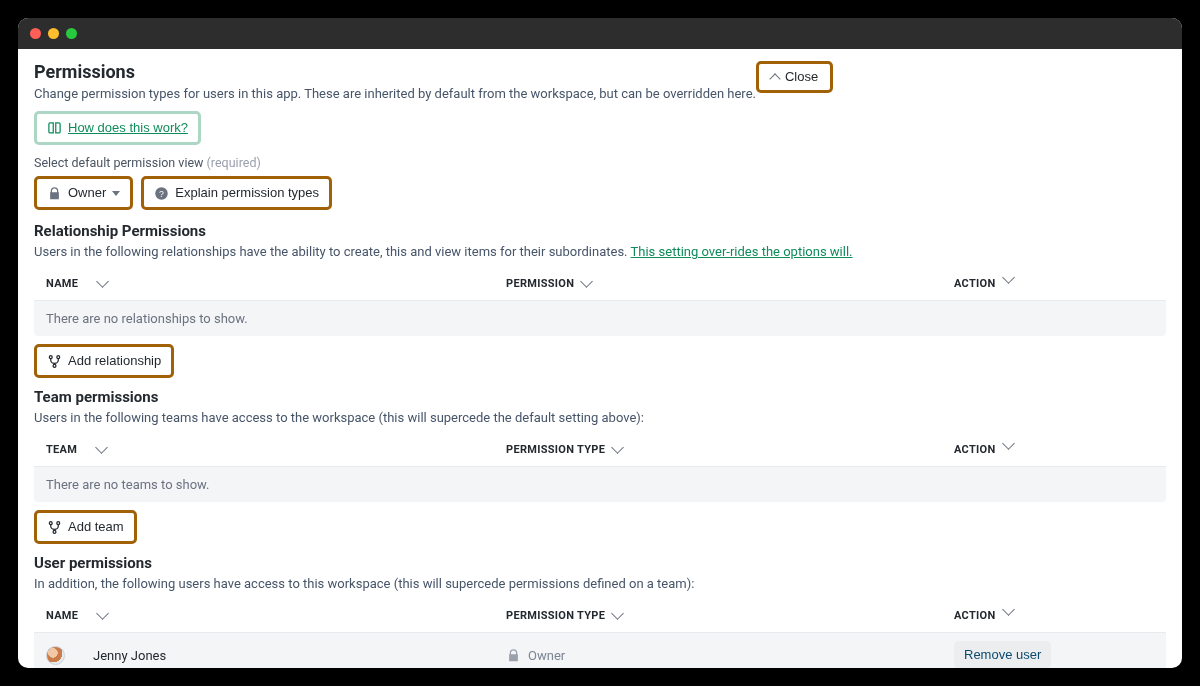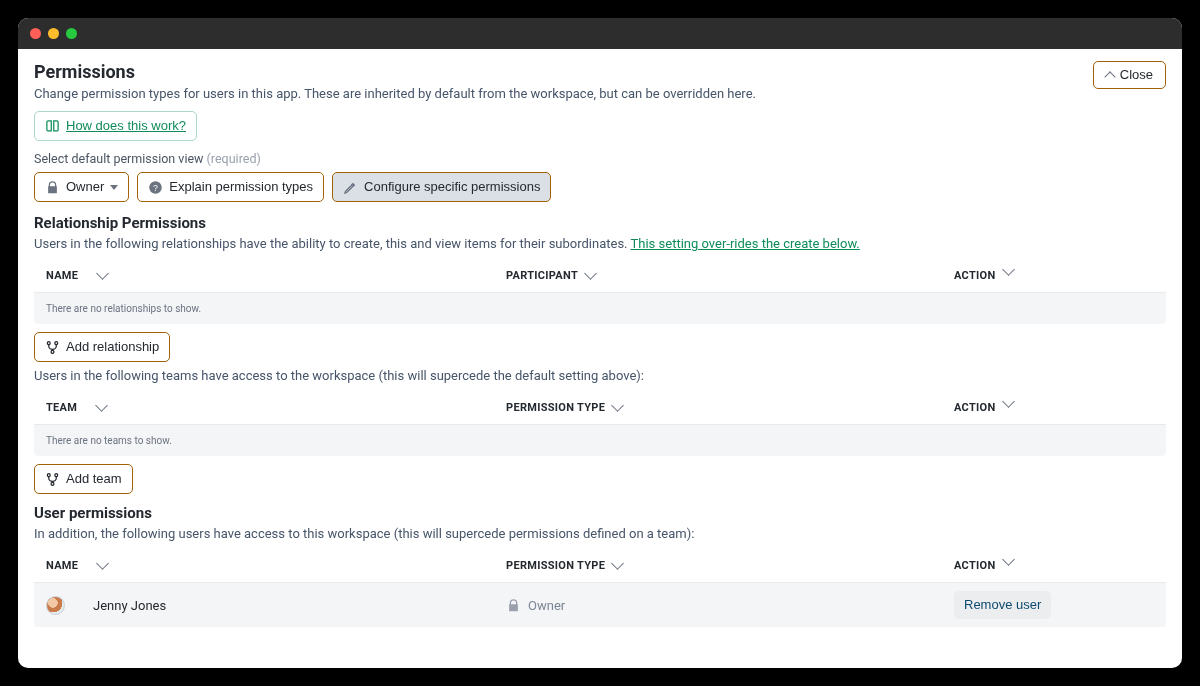--- a/index.html
+++ b/index.html
@@ -31,38 +31,38 @@
     .tl-red { background: #ff5f56; }
     .tl-yellow { background: #ffbd2e; }
     .tl-green { background: #27c93f; }
     .content {
       padding: 12px 16px 16px 16px;
       flex: 1;
       overflow: auto;
     }
     .header-row {
       display: flex;
-      justify-content: space-between;
+      justify-content: flex-start;
       align-items: flex-start;
     }
     h1.page-title {
       font-size: 18px;
       font-weight: 700;
       margin-bottom: 4px;
     }
     .subtitle {
       font-size: 13px;
       color: #475569;
       margin-bottom: 10px;
     }
     .btn {
       display: inline-flex;
       align-items: center;
       gap: 6px;
-      border: 1px solid #a16207;
+      border: 3px solid #a16207;
       background: #fff;
       border-radius: 5px;
       padding: 5px 10px;
       font-size: 13px;
       cursor: pointer;
       color: #24292f;
       line-height: 18px;
     }
     .btn-close { padding: 4px 12px; }
     .btn-green { color: #0f8c5a; border-color: #abd7c4; text-decoration: underline; }
@@ -105,21 +105,21 @@
       border-left: 4px solid transparent;
       border-right: 4px solid transparent;
       border-top: 5px solid #6b7280;
     }
     .empty-row {
       background: #f4f5f7;
       padding: 10px 12px;
       color: #6b7280;
       border-radius: 0 0 4px 4px;
       margin-bottom: 8px;
-      font-size: 10px;
+      font-size: 13px;
     }
     .data-row {
       background: #f4f5f7;
       display: flex;
       padding: 8px 12px;
       align-items: center;
       border-radius: 0 0 4px 4px;
       margin-bottom: 8px;
       font-size: 13px;
     }
@@ -176,60 +176,54 @@
         <span>Owner</span>
         <span class="tri-down"></span>
       </button>
       <button class="btn">
         <svg class="ico" viewBox="0 0 24 24" fill="#6b7280">
             <circle cx="12" cy="12" r="10"></circle>
             <text x="12" y="17" text-anchor="middle" font-size="14" fill="#fff" font-family="Arial">?</text>
           </svg>
         <span>Explain permission types</span>
       </button>
-      <button class="btn btn-seg-active">
-        <svg class="ico" viewBox="0 0 24 24" fill="none" stroke="#6b7280" stroke-width="2">
-            <path d="M3 21l3-1 12-12-2-2L4 18l-1 3z"></path>
-            <path d="M14 6l4 4"></path>
-          </svg>
-        <span>Configure specific permissions</span>
-      </button>
     </div>
 
     <h2 class="section-title">Relationship Permissions</h2>
     <p class="section-desc">
-      <span>Users in the following relationships have the ability to create, this and view items for their subordinates. </span><a href="#" class="link-green">This setting over-rides the create below.</a>
+      <span>Users in the following relationships have the ability to create, this and view items for their subordinates. </span><a href="#" class="link-green">This setting over-rides the options will.</a>
     </p>
     <div class="table-head">
       <div class="col1">
           <span>NAME</span>
           <span class="chevron-sm"></span>
         </div>
       <div class="col2">
-          <span>PARTICIPANT</span>
+          <span>PERMISSION</span>
           <span class="chevron-sm"></span>
         </div>
       <div class="col3">
           <span>ACTION</span>
           <span class="chevron-sm"></span>
         </div>
     </div>
     <div class="empty-row">There are no relationships to show.</div>
     <div class="add-row">
       <button class="btn">
         <svg class="ico" viewBox="0 0 24 24" fill="none" stroke="#24292f" stroke-width="2">
             <circle cx="6" cy="5" r="2.3"></circle>
             <circle cx="18" cy="5" r="2.3"></circle>
             <circle cx="12" cy="19" r="2.3"></circle>
             <path d="M6 7v3c0 3 3 5 6 5s6-2 6-5V7"></path>
           </svg>
         <span>Add relationship</span>
       </button>
     </div>
 
+    <h2 class="section-title">Team permissions</h2>
     <p class="section-desc">Users in the following teams have access to the workspace (this will supercede the default setting above):</p>
     <div class="table-head">
       <div class="col1">
           <span>TEAM</span>
           <span class="chevron-sm"></span>
         </div>
       <div class="col2">
           <span>PERMISSION TYPE</span>
           <span class="chevron-sm"></span>
         </div>

